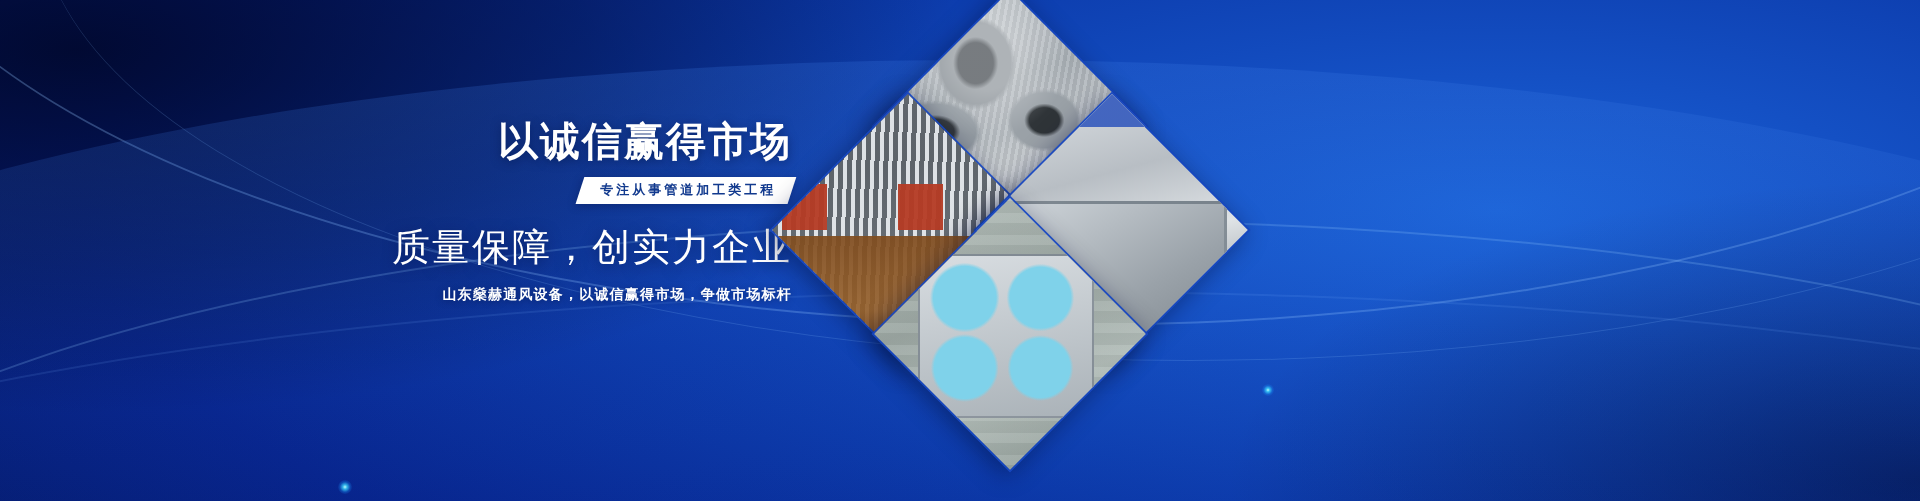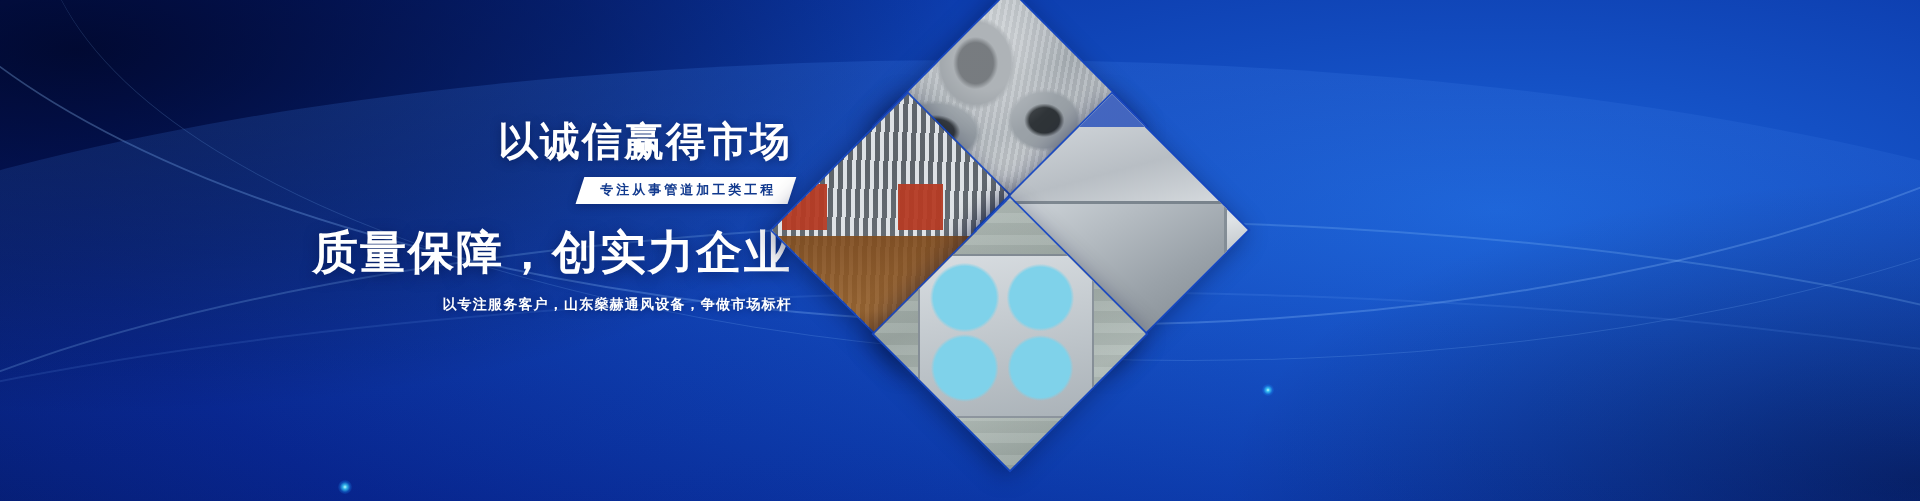--- a/index.html
+++ b/index.html
@@ -52,21 +52,21 @@
   }
   .ribbon-row{display:flex;justify-content:flex-end;margin-top:12px;}
   .ribbon{
     position:relative;background:#ffffff;color:#123a8e;
     font-size:13px;font-weight:700;letter-spacing:3px;
     padding:5px 16px 6px 20px;line-height:1.2;white-space:nowrap;
     transform:skewX(-18deg);box-shadow:0 2px 8px rgba(0,15,60,.35);
   }
   .ribbon span{display:inline-block;transform:skewX(18deg);}
   .headline{
-    margin:22px 0 0 0;color:#ffffff;font-size:46px;font-weight:700;
+    margin:22px 0 0 0;color:#ffffff;font-size:38px;font-weight:400;
     letter-spacing:2px;line-height:1.15;
     text-shadow:0 3px 14px rgba(0,18,70,.60);
     text-align:right;
   }
   .tagline{
     margin:16px 0 0 0;color:#ffffff;font-size:14px;font-weight:700;
     letter-spacing:1.2px;line-height:1.4;
     text-shadow:0 1px 6px rgba(0,20,70,.5);
   }
 
@@ -161,21 +161,21 @@
     <h1 class="brand-title">以诚信赢得市场</h1>
 
     <div class="ribbon-row">
       <div class="ribbon">
         <span>专注从事管道加工类工程</span>
       </div>
     </div>
 
     <h2 class="headline">质量保障，创实力企业</h2>
 
-    <p class="tagline">以专注服务客户，山东燊赫通风设备，争做市场标杆</p>
+    <p class="tagline">山东燊赫通风设备，以诚信赢得市场，争做市场标杆</p>
   </div>
 
   <div class="collage">
     <div class="tile t-top">
       <div class="inner ph-ducts"></div>
     </div>
     <div class="tile t-left">
       <div class="inner ph-coils"></div>
     </div>
     <div class="tile t-right">

